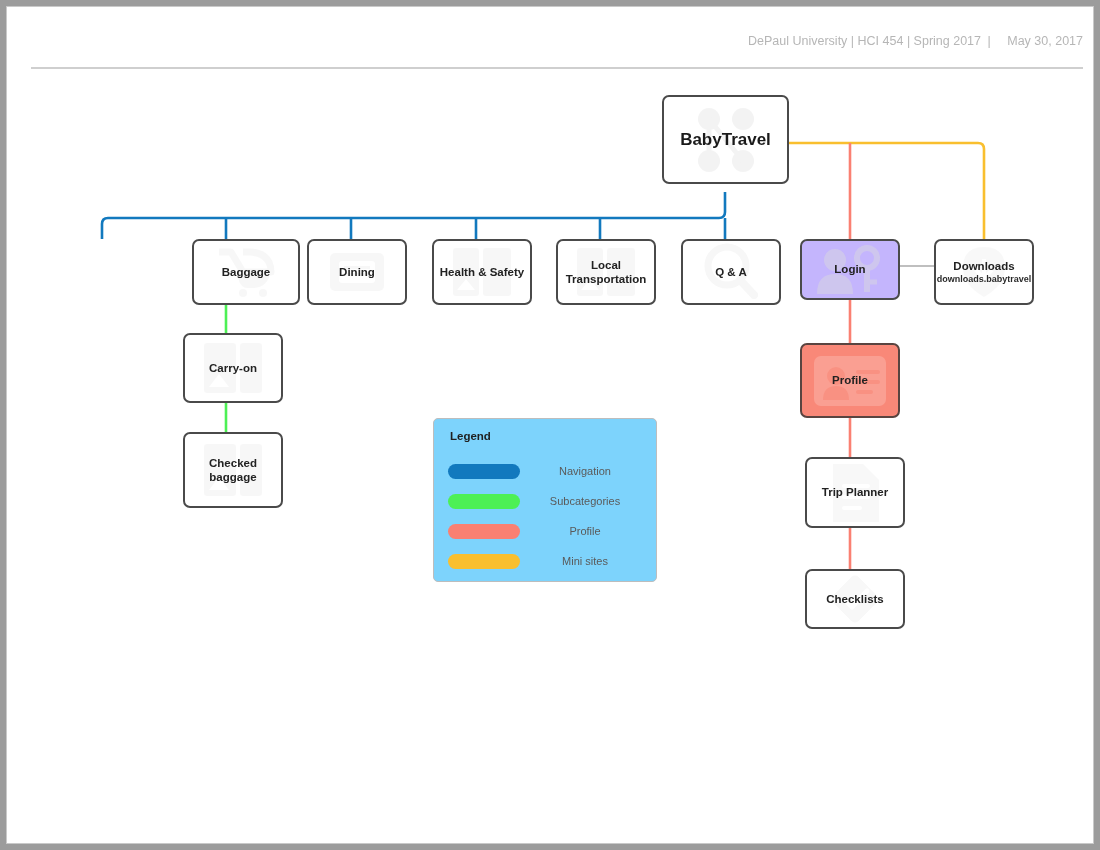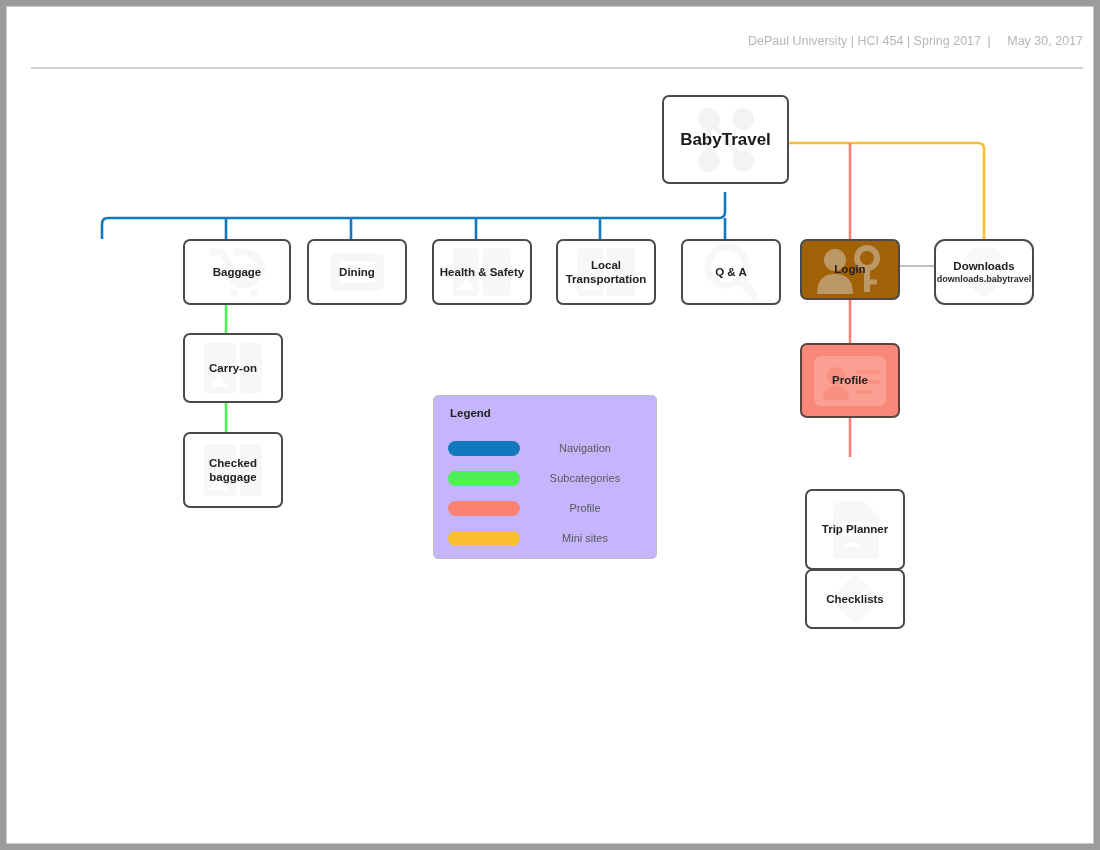--- a/index.html
+++ b/index.html
@@ -107,36 +107,36 @@
     z-index: 1;
     opacity: 0.5;
   }
   .node.root {
     border-color: #4a4a4a;
   }
   .node.root .label {
     font-size: 17px;
     color: #1a1a1a;
   }
-  .node.fill-gray { background: #a16207; }
+  .node.fill-gray { background: #c4b5fd; }
   .node.fill-gray .wm { opacity: 0.45; }
   .node.fill-salmon { background: #f98878; border-color: #5a4440; }
   .node.fill-salmon .wm { opacity: 0.55; }
 
   
   #legend {
     position: absolute;
     left: 426px;
-    top: 388px;
+    top: 411px;
     width: 224px;
     height: 164px;
     box-sizing: border-box;
     border: 1px solid #bdbdbd;
     border-radius: 5px;
-    background: #c4b5fd;
+    background: #7dd3fc;
     z-index: 6;
   }
   #legend-title {
     position: absolute;
     left: 16px;
     top: 11px;
     font-size: 11.5px;
     font-weight: bold;
     color: #1f1f1f;
   }
@@ -221,21 +221,21 @@
         </g>
         <g stroke="#e8e8e8" stroke-width="5" fill="none">
           <path d="M 22 14 L 22 56"></path>
           <path d="M 22 14 L 56 56"></path>
         </g>
       </svg>
       <div class="label">BabyTravel</div>
     </div>
 
 
-    <div class="node" style="left:176px; top:232px; width:108px; height:66px;">
+    <div class="node" style="left:185px; top:232px; width:108px; height:66px;">
       <svg class="wm" width="66" height="52" viewBox="0 0 66 52">
         <path d="M 6 6 L 18 6 L 30 26 L 58 26 Q 58 8 38 6 L 30 6" fill="none" stroke="#f0f0f0" stroke-width="7" stroke-linejoin="round"></path>
         <path d="M 24 26 L 58 26 Q 54 42 40 42 L 34 42 Q 26 42 24 26 Z" fill="#f0f0f0"></path>
         <circle cx="30" cy="47" r="4" fill="#f0f0f0"></circle>
         <circle cx="50" cy="47" r="4" fill="#f0f0f0"></circle>
       </svg>
       <div class="label">Baggage</div>
     </div>
 
     <div class="node" style="left:300px; top:232px; width:100px; height:66px;">
@@ -296,42 +296,42 @@
       <svg class="wm" width="74" height="52" viewBox="0 0 74 52">
         <circle cx="22" cy="16" r="11" fill="#dcdcdc"></circle>
         <path d="M 4 50 Q 4 30 22 30 Q 40 30 40 50 Z" fill="#dcdcdc"></path>
         <circle cx="54" cy="14" r="10" fill="none" stroke="#dcdcdc" stroke-width="6"></circle>
         <path d="M 54 24 L 54 48" stroke="#dcdcdc" stroke-width="6"></path>
         <path d="M 54 38 L 64 38" stroke="#dcdcdc" stroke-width="5"></path>
       </svg>
       <div class="label">Login</div>
     </div>
 
-    <div class="node" style="left:927px; top:232px; width:100px; height:66px;border-radius:11px;">
+    <div class="node" style="left:927px; top:232px; width:100px; height:66px;">
       <svg class="wm" width="58" height="58" viewBox="0 0 58 58">
         <path d="M 29 4 Q 50 4 50 25 Q 50 42 29 54 Q 8 42 8 25 Q 8 4 29 4 Z" fill="#f2f2f2"></path>
         <path d="M 29 16 L 29 34 M 21 27 L 29 35 L 37 27" stroke="#ffffff" stroke-width="4" fill="none"></path>
       </svg>
       <div class="label">Downloads</div>
       <div class="sublabel">downloads.babytravel</div>
     </div>
 
     <div class="node fill-salmon" style="left:793px; top:336px; width:100px; height:75px;">
       <svg class="wm" width="76" height="54" viewBox="0 0 76 54">
         <rect x="2" y="2" width="72" height="50" rx="7" fill="#fcb3a8"></rect>
         <circle cx="24" cy="22" r="9" fill="#fa9a8b"></circle>
         <path d="M 11 46 Q 11 32 24 32 Q 37 32 37 46 Z" fill="#fa9a8b"></path>
         <rect x="44" y="16" width="24" height="4" rx="2" fill="#fa9a8b"></rect>
         <rect x="44" y="26" width="24" height="4" rx="2" fill="#fa9a8b"></rect>
         <rect x="44" y="36" width="17" height="4" rx="2" fill="#fa9a8b"></rect>
       </svg>
       <div class="label">Profile</div>
     </div>
 
-    <div class="node" style="left:798px; top:450px; width:100px; height:81px;margin-top:32px;">
+    <div class="node" style="left:798px; top:450px; width:100px; height:71px;">
       <svg class="wm" width="56" height="62" viewBox="0 0 56 62">
         <path d="M 6 2 L 36 2 L 52 18 L 52 60 L 6 60 Z" fill="#f1f1f1"></path>
         <rect x="15" y="22" width="28" height="4" rx="2" fill="#ffffff"></rect>
         <rect x="15" y="33" width="28" height="4" rx="2" fill="#ffffff"></rect>
         <rect x="15" y="44" width="20" height="4" rx="2" fill="#ffffff"></rect>
       </svg>
       <div class="label">Trip Planner</div>
     </div>
 
     <div class="node" style="left:798px; top:562px; width:100px; height:60px;">

